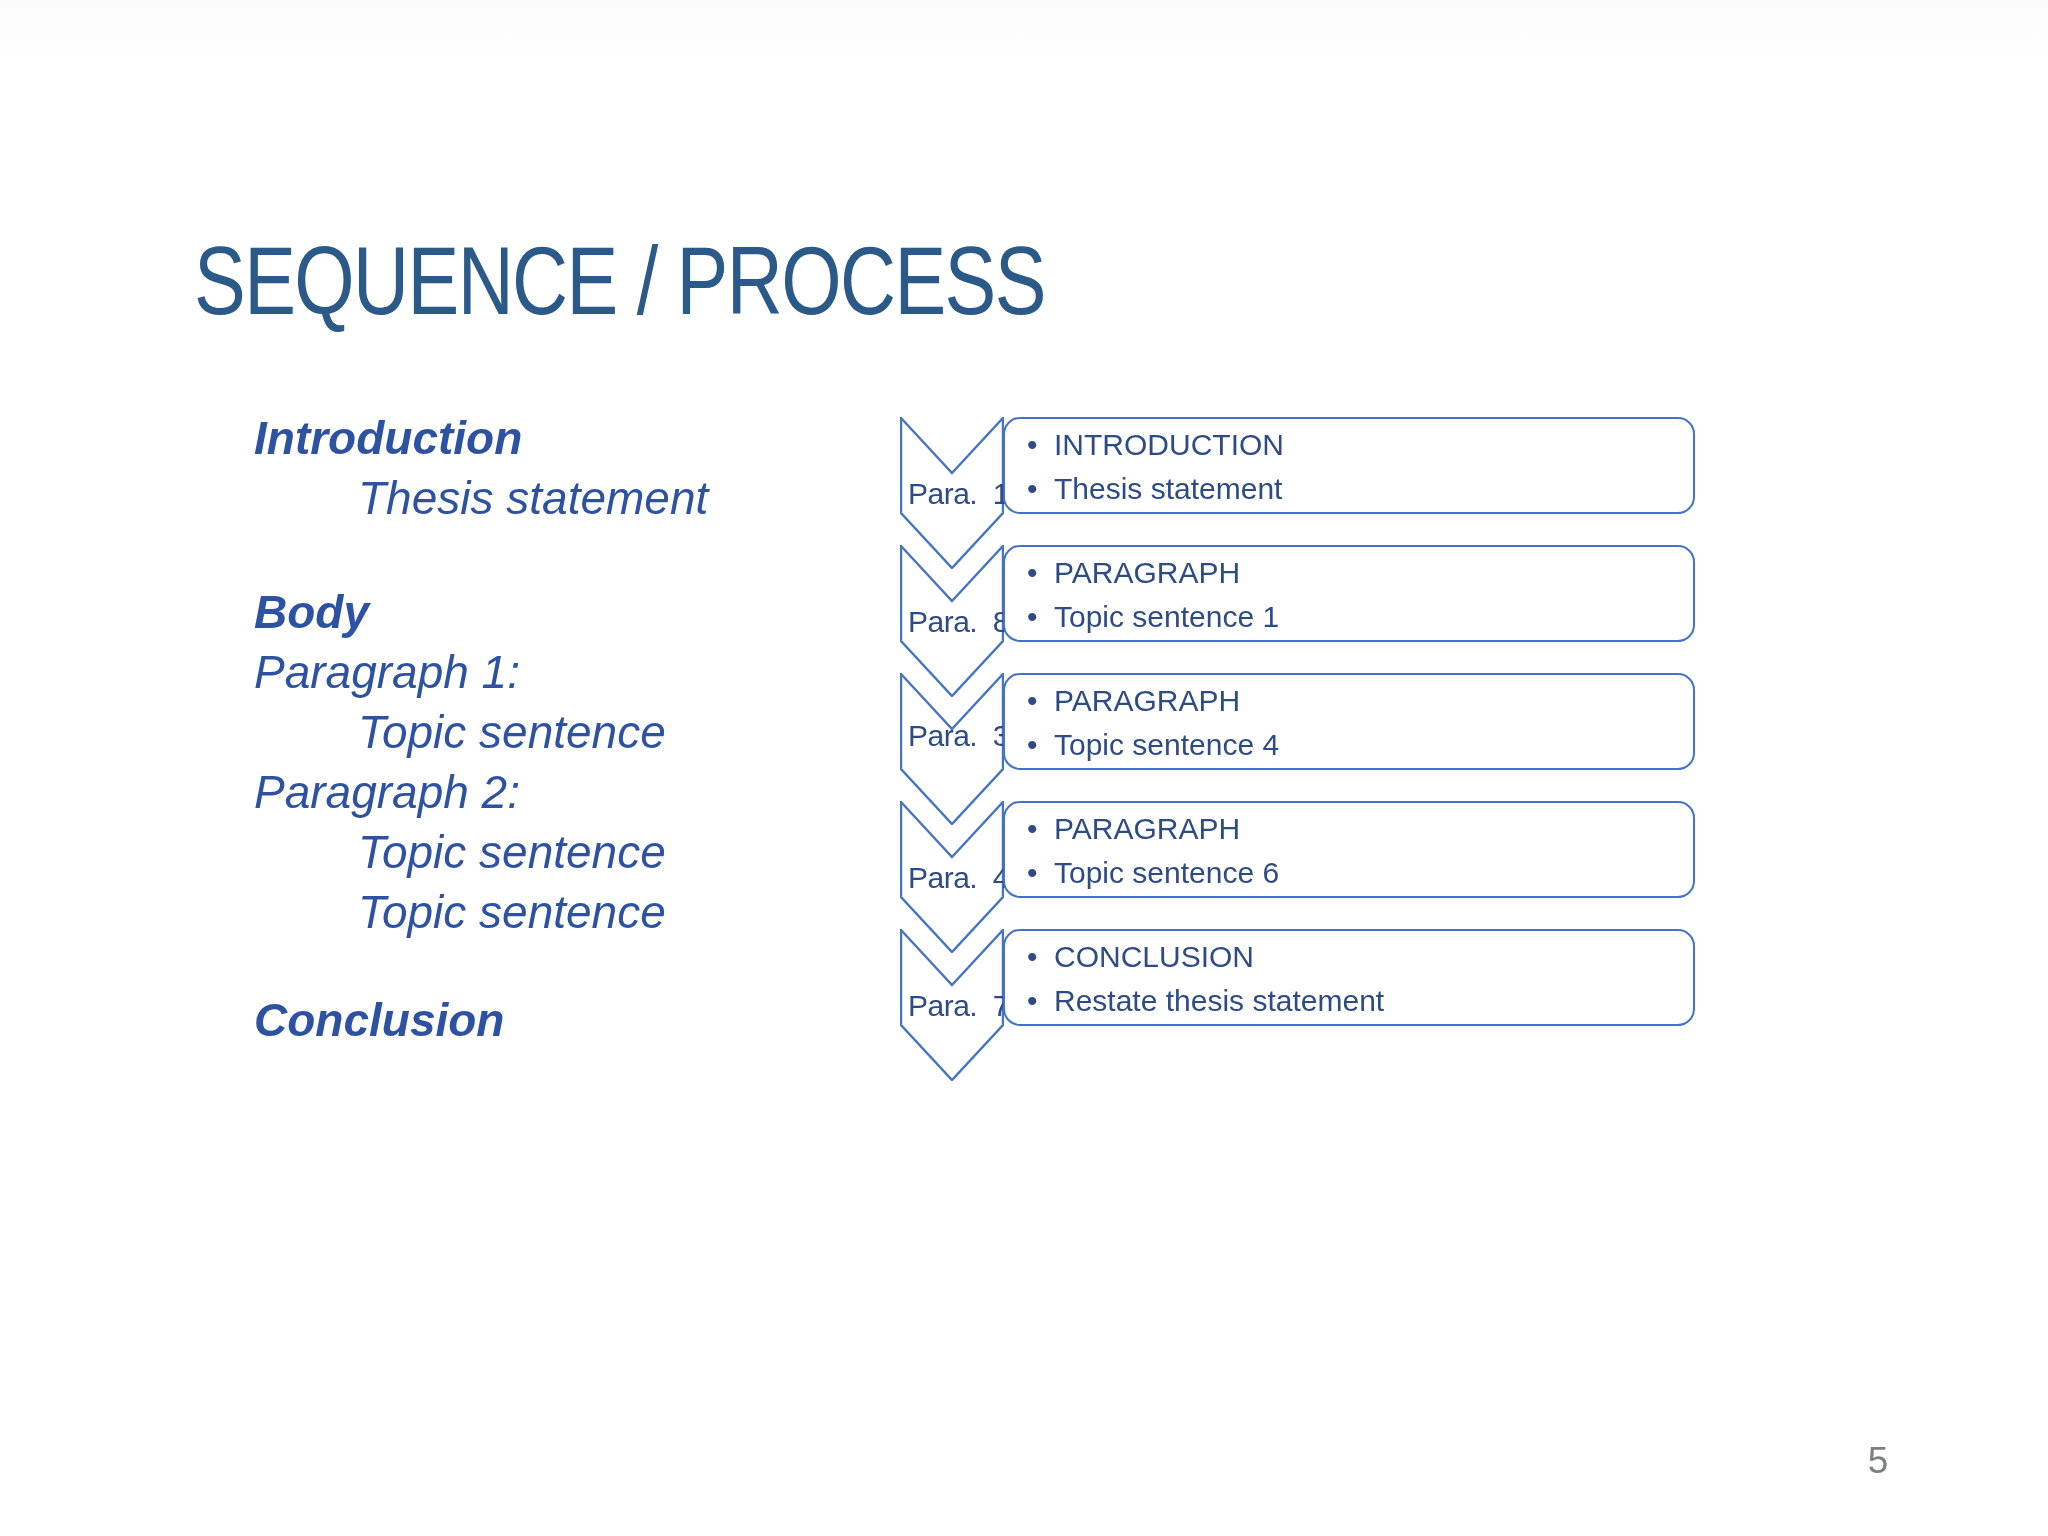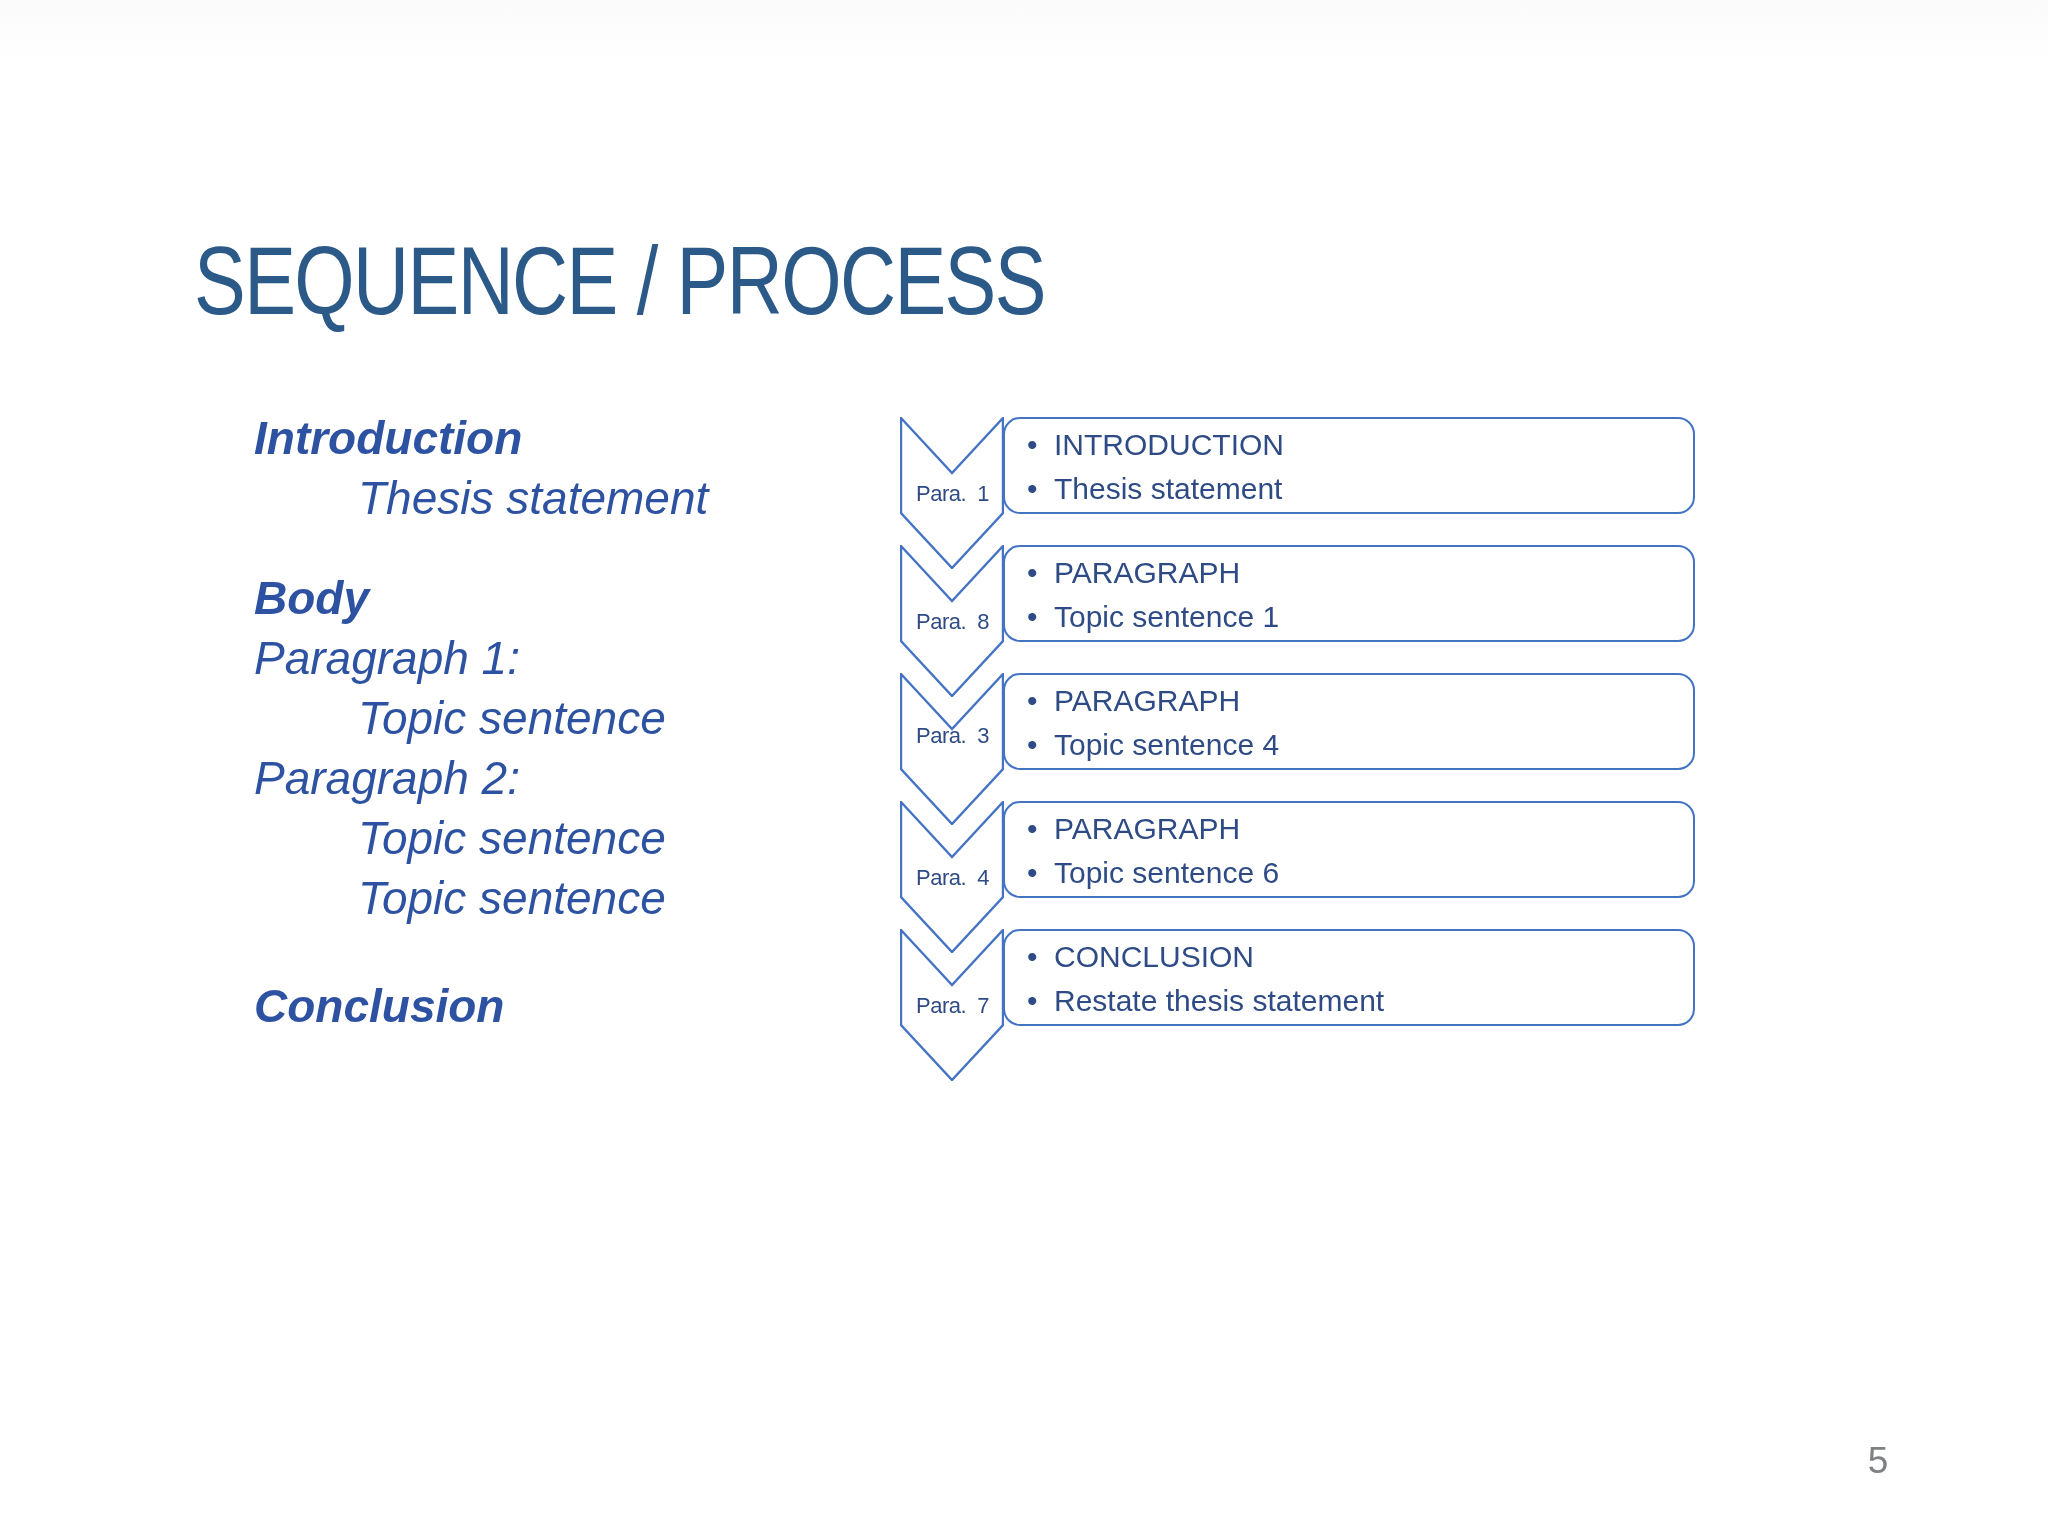--- a/index.html
+++ b/index.html
@@ -17,30 +17,30 @@
     font-size:97px;line-height:1;font-weight:400;
     color:#2c5a88;letter-spacing:-2px;white-space:pre;
     transform:scaleX(0.80);transform-origin:left top;
   }
 
   
   .outline{position:absolute;left:254px;top:408px;width:620px;color:#2e52a2;}
   .oline{font-size:46px;line-height:60px;font-style:italic;white-space:pre;}
   .oline.heading{font-weight:700;}
   .oline.sub{margin-left:104px;}
-  .oline.gap{margin-top:40px;}
+  .oline.gap{margin-top:54px;}
   .oline.gap2{margin-top:48px;}
 
   
   .diagram{position:absolute;left:900px;top:417px;width:900px;height:700px;}
   .chev{position:absolute;left:0;width:104px;height:152px;}
   .para-label{
     position:absolute;left:2px;width:84px;height:36px;
-    padding-left:14px;box-sizing:border-box;
-    font-size:22px;letter-spacing:-0.5px;line-height:36px;
+    padding-left:6px;box-sizing:border-box;
+    font-size:30px;letter-spacing:-0.5px;line-height:36px;
     color:#2e4b85;white-space:pre;
   }
   .pbox{
     position:absolute;left:103px;width:692px;height:97px;
     box-sizing:border-box;border:2.2px solid #4573c4;border-radius:17px;
     background:#ffffff;
     display:flex;flex-direction:column;justify-content:center;
     padding:2px 10px 0 22px;
   }
   .brow{display:flex;align-items:baseline;line-height:44px;color:#2e4b85;}

